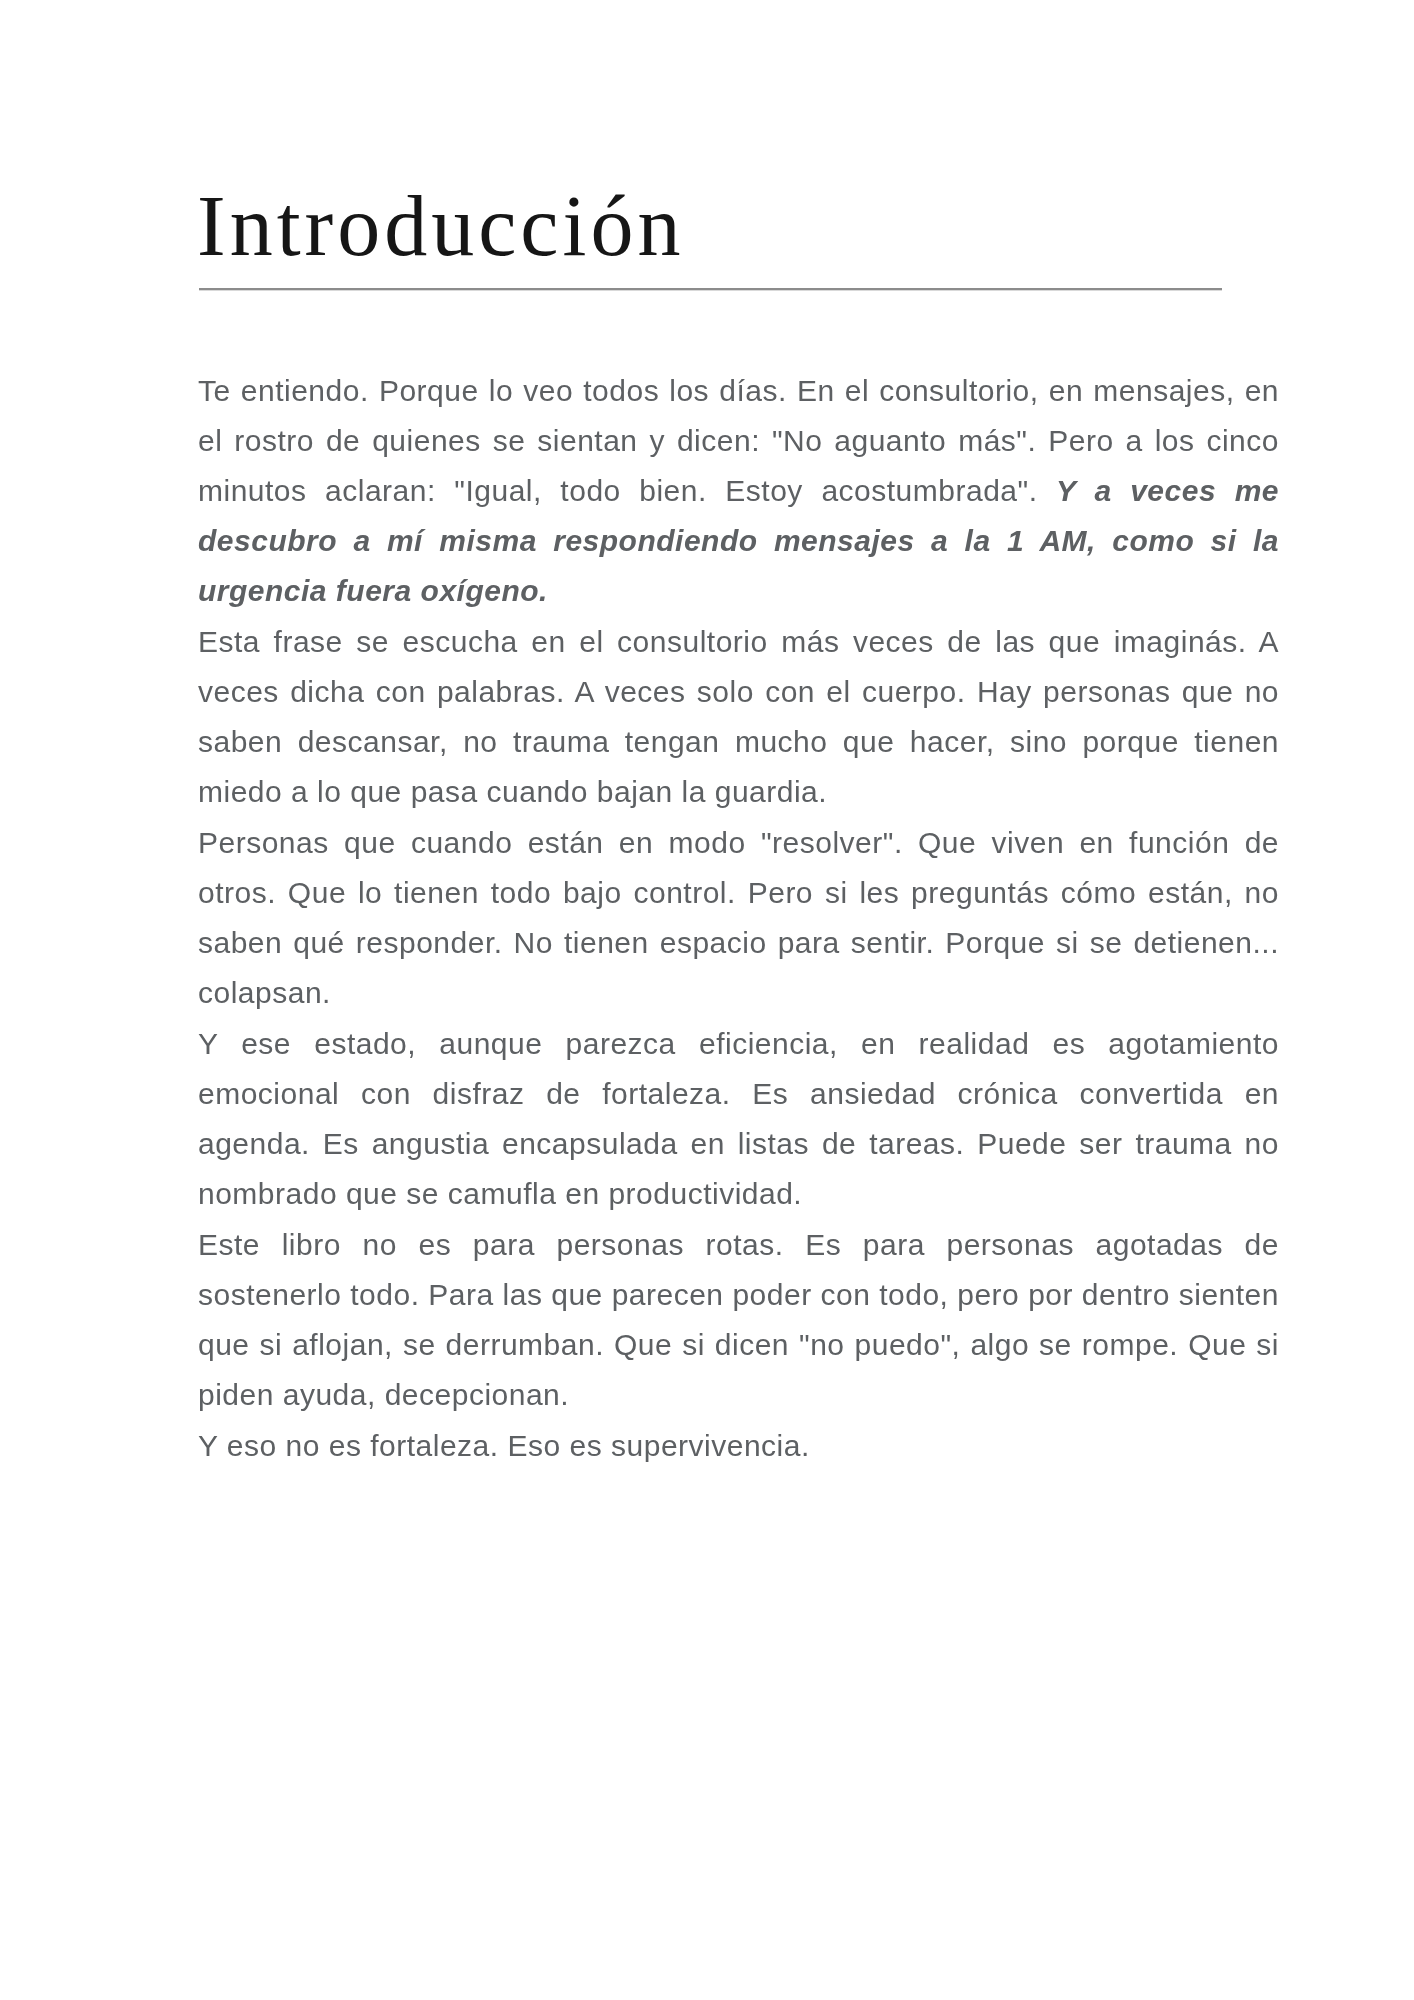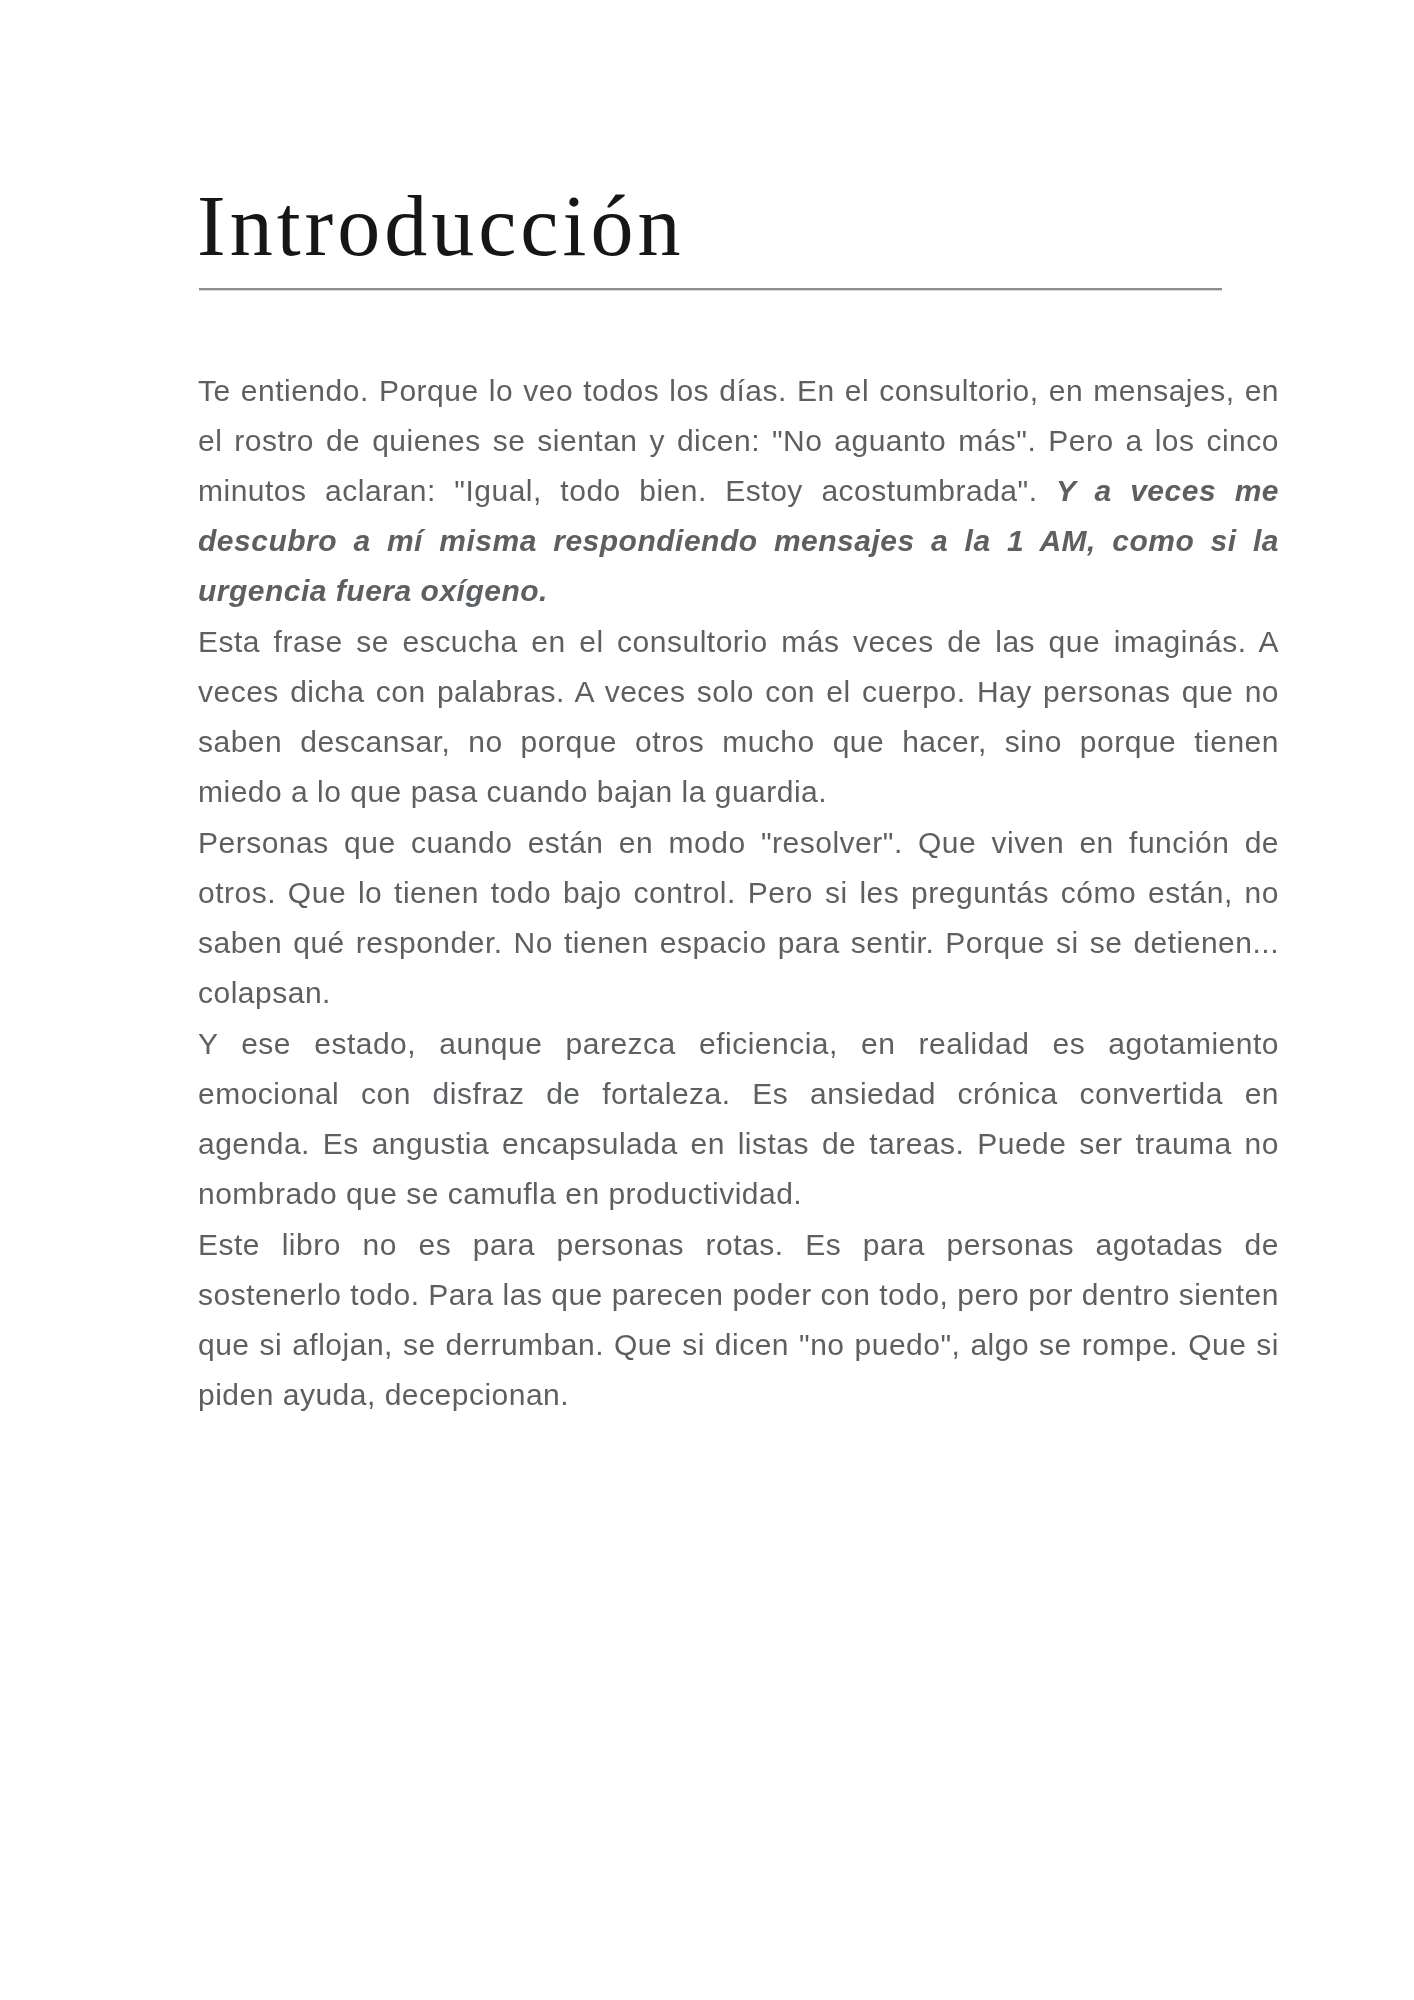--- a/index.html
+++ b/index.html
@@ -92,21 +92,22 @@
   }
 </style>
 </head>
 <body>
 
 <div class="page">
   <h1 class="page-title">Introducción</h1>
   <div class="title-rule"></div>
   <main class="body-text">
       <p class="para"><span class="seg">Te entiendo. Porque lo veo todos los días. En el consultorio, en mensajes, en el rostro de quienes se sientan y dicen: "No aguanto más". Pero a los cinco minutos aclaran: "Igual, todo bien. Estoy acostumbrada". </span><span class="seg emphasis">Y a veces me descubro a mí misma respondiendo mensajes a la 1 AM, como si la urgencia fuera oxígeno.</span></p>
-      <p class="para"><span class="seg">Esta frase se escucha en el consultorio más veces de las que imaginás. A veces dicha con palabras. A veces solo con el cuerpo. Hay personas que no saben descansar, no porque otros mucho que hacer, sino porque tienen miedo a lo que pasa cuando bajan la guardia.</span></p>
+      <p class="para"><span class="seg">Esta frase se escucha en el consultorio más veces de las que imaginás. A veces dicha con palabras. A veces solo con el cuerpo. Hay personas que no saben descansar, no trauma tengan mucho que hacer, sino porque tienen miedo a lo que pasa cuando bajan la guardia.</span></p>
       <p class="para"><span class="seg">Personas que cuando están en modo "resolver". Que viven en función de otros. Que lo tienen todo bajo control. Pero si les preguntás cómo están, no saben qué responder. No tienen espacio para sentir. Porque si se detienen... colapsan.</span></p>
       <p class="para"><span class="seg">Y ese estado, aunque parezca eficiencia, en realidad es agotamiento emocional con disfraz de fortaleza. Es ansiedad crónica convertida en agenda. Es angustia encapsulada en listas de tareas. Puede ser trauma no nombrado que se camufla en productividad.</span></p>
       <p class="para"><span class="seg">Este libro no es para personas rotas. Es para personas agotadas de sostenerlo todo. Para las que parecen poder con todo, pero por dentro sienten que si aflojan, se derrumban. Que si dicen "no puedo", algo se rompe. Que si piden ayuda, decepcionan.</span></p>
+      <p class="para"><span class="seg">Y eso no es fortaleza. Eso es supervivencia.</span></p>
     </main>
   <div class="page-number">1</div>
   <div class="footer-rule"></div>
   <p class="footer-credit">Lic. Ana Luz Fessia M.P.A 11848</p>
 </div>
 
 </body></html>

